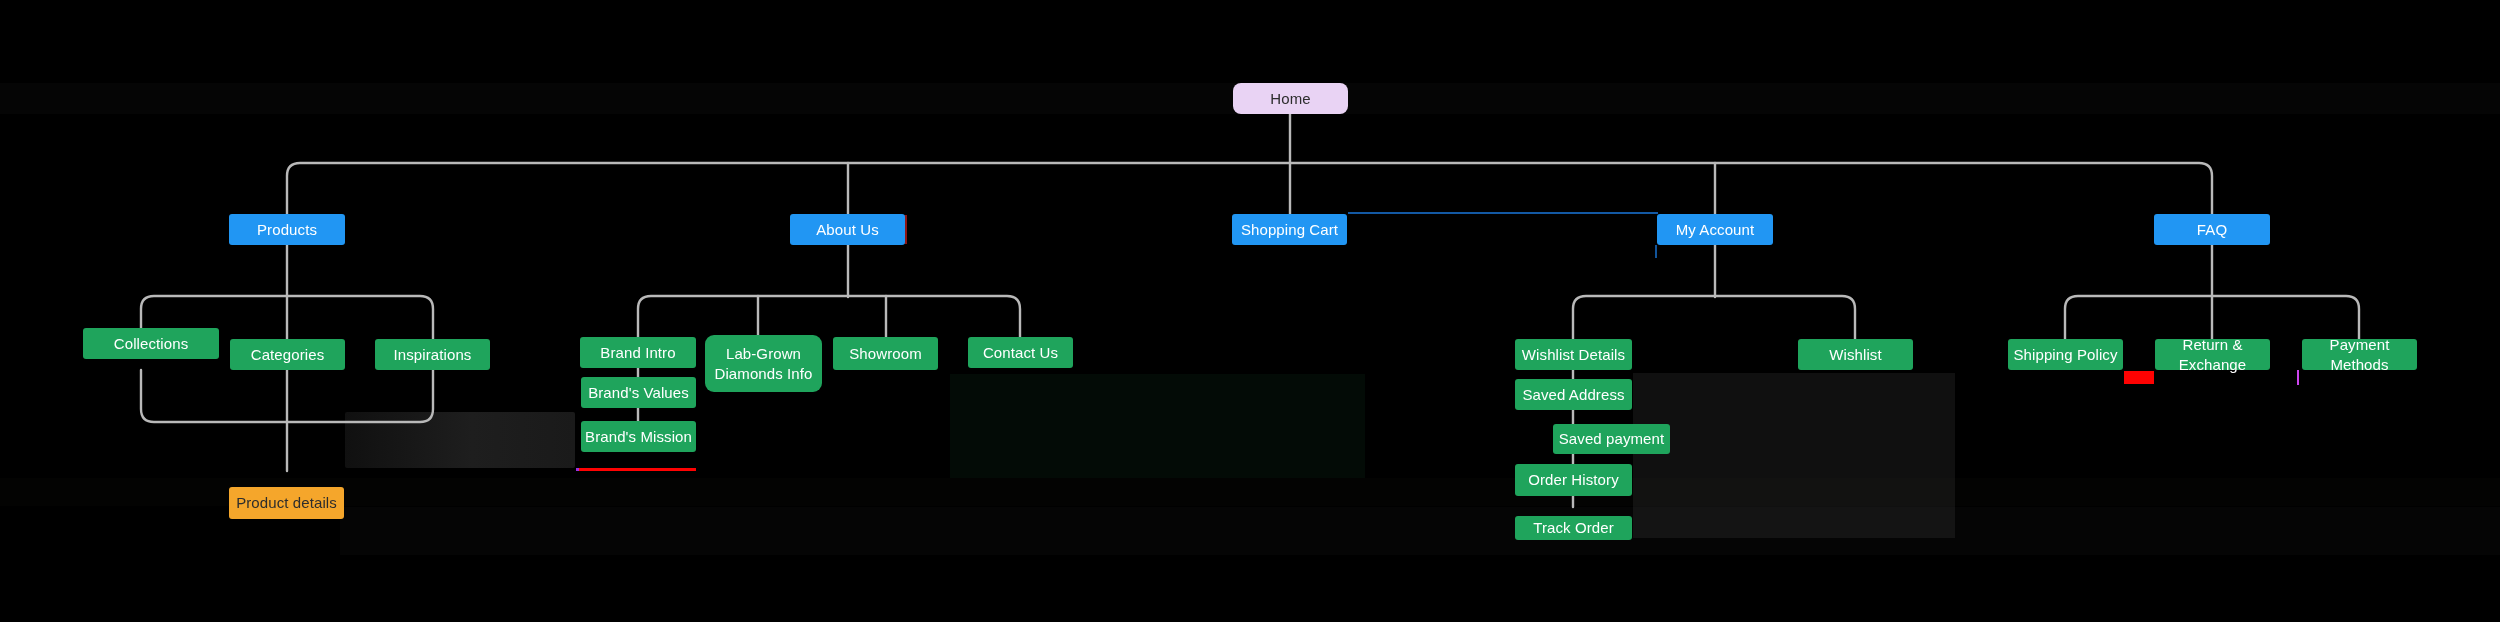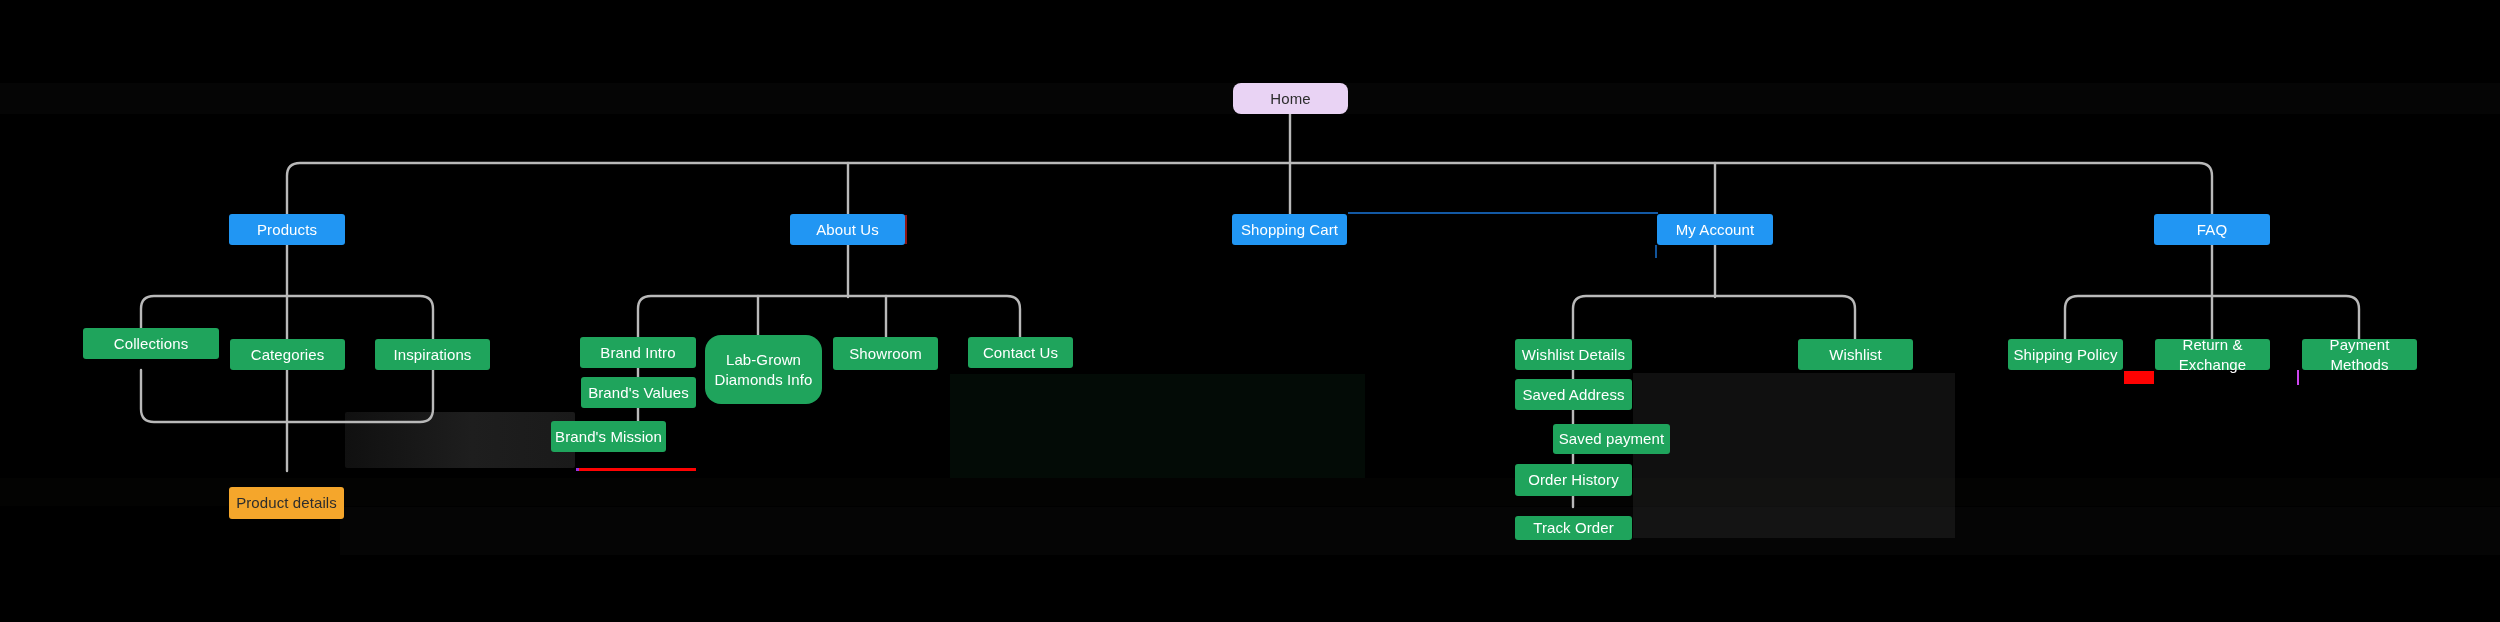--- a/index.html
+++ b/index.html
@@ -18,21 +18,21 @@
 
   svg.connectors{position:absolute;left:0;top:0;z-index:2;}
 
   .node{position:absolute;z-index:3;display:flex;align-items:center;justify-content:center;
     text-align:center;font-size:15px;line-height:1.3;border-radius:3px;
     letter-spacing:.1px;}
   .lvl1{background:var(--home_fill,#e9d3f4);color:var(--text_dark,#2d2d2d);border-radius:8px;}
   .lvl2{background:var(--level2_fill,#2196f3);color:var(--text_light,#fff);}
   .lvl3{background:var(--level3_fill,#1fa45c);color:var(--text_light,#fff);}
   .hl  {background:var(--highlight_fill,#f5a62b);color:var(--text_dark,#2d2d2d);margin-top:16px;}
-  .rounded{border-radius:16px;padding:8px 6px;}
+  .rounded{border-radius:9px;padding:2px 6px;}
 
   .mark{position:absolute;pointer-events:none;}
   .red-sliver{left:903px;top:215px;width:4px;height:29px;background:#8e1616;z-index:1;}
   .red-underline{left:579px;top:468px;width:117px;height:3px;background:var(--annotation_red,#fe0202);z-index:4;}
   .purple-dot{left:576px;top:468px;width:3px;height:3px;background:#9b30e0;z-index:5;}
   .red-rect{left:2124px;top:371px;width:30px;height:13px;background:var(--annotation_red,#fe0202);z-index:4;}
   .magenta-tick{left:2297px;top:370px;width:2px;height:15px;background:var(--annotation_magenta,#cc44ee);z-index:4;}
   .blue-line-h{left:1348px;top:212px;width:310px;height:2px;background:var(--annotation_blue,#1669c1);opacity:.85;z-index:1;}
   .blue-line-v{left:1655px;top:245px;width:2px;height:13px;background:var(--annotation_blue,#1669c1);opacity:.8;z-index:1;}
 </style>
@@ -108,21 +108,21 @@
   <div class="node lvl3" style="left:1515px;top:339px;width:117px;height:31px">Wishlist Details</div>
   <div class="node lvl3" style="left:1798px;top:339px;width:115px;height:31px">Wishlist</div>
 
   <div class="node lvl3" style="left:2008px;top:339px;width:115px;height:31px">Shipping Policy</div>
   <div class="node lvl3" style="left:2155px;top:339px;width:115px;height:31px">Return &amp; Exchange</div>
   <div class="node lvl3" style="left:2302px;top:339px;width:115px;height:31px">Payment Methods</div>
 
   <div class="node hl" style="left:229px;top:471px;width:115px;height:32px">Product details</div>
 
   <div class="node lvl3" style="left:581px;top:377px;width:115px;height:31px">Brand's Values</div>
-  <div class="node lvl3" style="left:551px;top:421px;width:115px;height:31px">Brand's Mission</div>
+  <div class="node lvl3" style="left:581px;top:421px;width:115px;height:31px">Brand's Mission</div>
 
   <div class="node lvl3" style="left:1515px;top:379px;width:117px;height:31px">Saved Address</div>
   <div class="node lvl3" style="left:1553px;top:424px;width:117px;height:30px">Saved payment</div>
   <div class="node lvl3" style="left:1515px;top:464px;width:117px;height:32px">Order History</div>
   <div class="node lvl3" style="left:1515px;top:516px;width:117px;height:24px">Track Order</div>
 
   <div class="mark red-underline"></div>
   <div class="mark purple-dot"></div>
   <div class="mark red-rect"></div>
   <div class="mark magenta-tick"></div>

